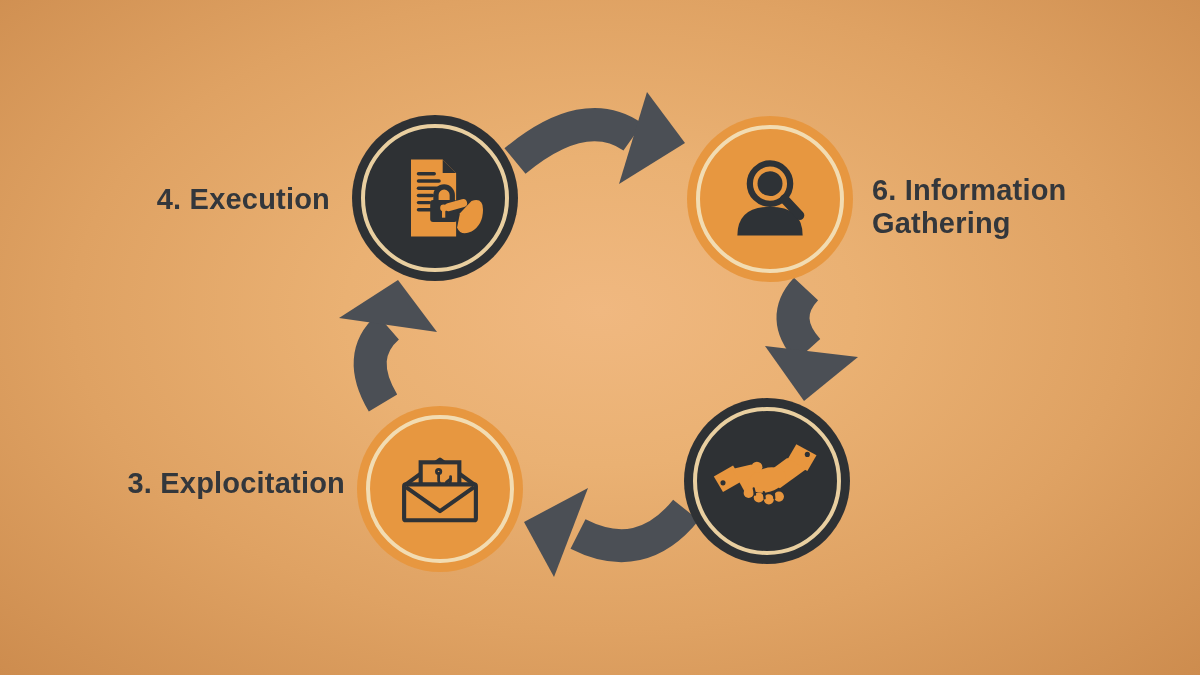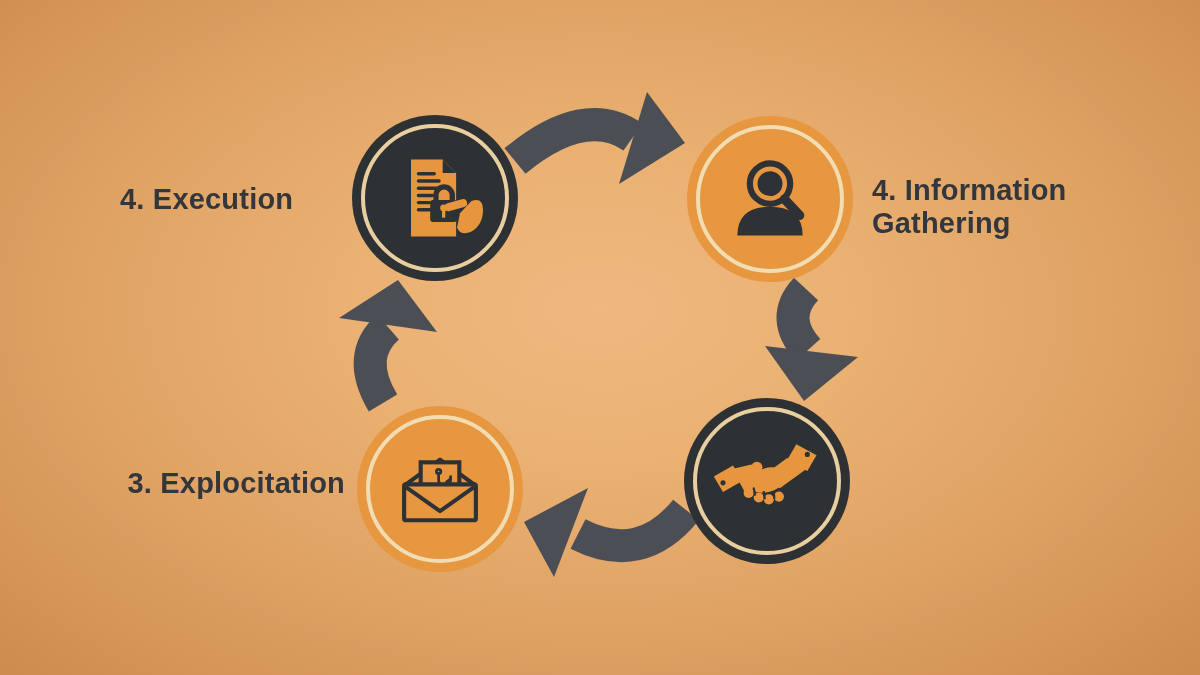--- a/index.html
+++ b/index.html
@@ -14,21 +14,21 @@
   .ring{position:absolute;border-radius:50%;pointer-events:none;}
   .dark .ring{inset:9px;border:4px solid #e9cfa0;}
   .orange .ring{inset:9px;border:4px solid #f2dcb2;}
   .stage-label{
     position:absolute;color:#33373c;font-weight:bold;font-size:29px;line-height:33px;
     letter-spacing:0.2px;
   }
   #label-1{left:872px;top:174px;width:218px;text-align:left;}
   #label-2{left:866px;top:467px;width:320px;text-align:left;}
   #label-3{left:110px;top:467px;width:235px;text-align:right;}
-  #label-4{left:120px;top:183px;width:210px;text-align:left;}
+  #label-4{left:120px;top:183px;width:210px;text-align:right;}
   #arrows{position:absolute;left:0;top:0;}
   .icon-svg{display:block;}
 </style>
 </head>
 <body>
 
 <div id="canvas">
 
   <svg id="arrows" width="1200" height="675" viewBox="0 0 1200 675">
     <g>
@@ -116,17 +116,17 @@
       <g fill="none" stroke="#2e3236" stroke-width="3" stroke-linecap="round">
         <circle cx="48.5" cy="23" r="2.4"></circle>
         <path d="M48.5 25 v8 a6.5 6.5 0 0 0 13 -1 v-3.5"></path>
         <path d="M61.5 31 l-4.5 3.5"></path>
       </g>
       <rect x="11" y="37" width="78" height="39" rx="2" fill="#e79740" stroke="#2e3236" stroke-width="4.5"></rect>
       <path d="M13 40 L50 66 L87 40" fill="none" stroke="#2e3236" stroke-width="4.5" stroke-linejoin="round"></path>
     </svg>
   </div>
 
-  <div class="stage-label" id="label-1">4. Information Gathering</div>
+  <div class="stage-label" id="label-1">6. Information Gathering</div>
   <div class="stage-label" id="label-3">3. Explocitation</div>
   <div class="stage-label" id="label-4">4. Execution</div>
 
 </div>
 
 </body></html>

